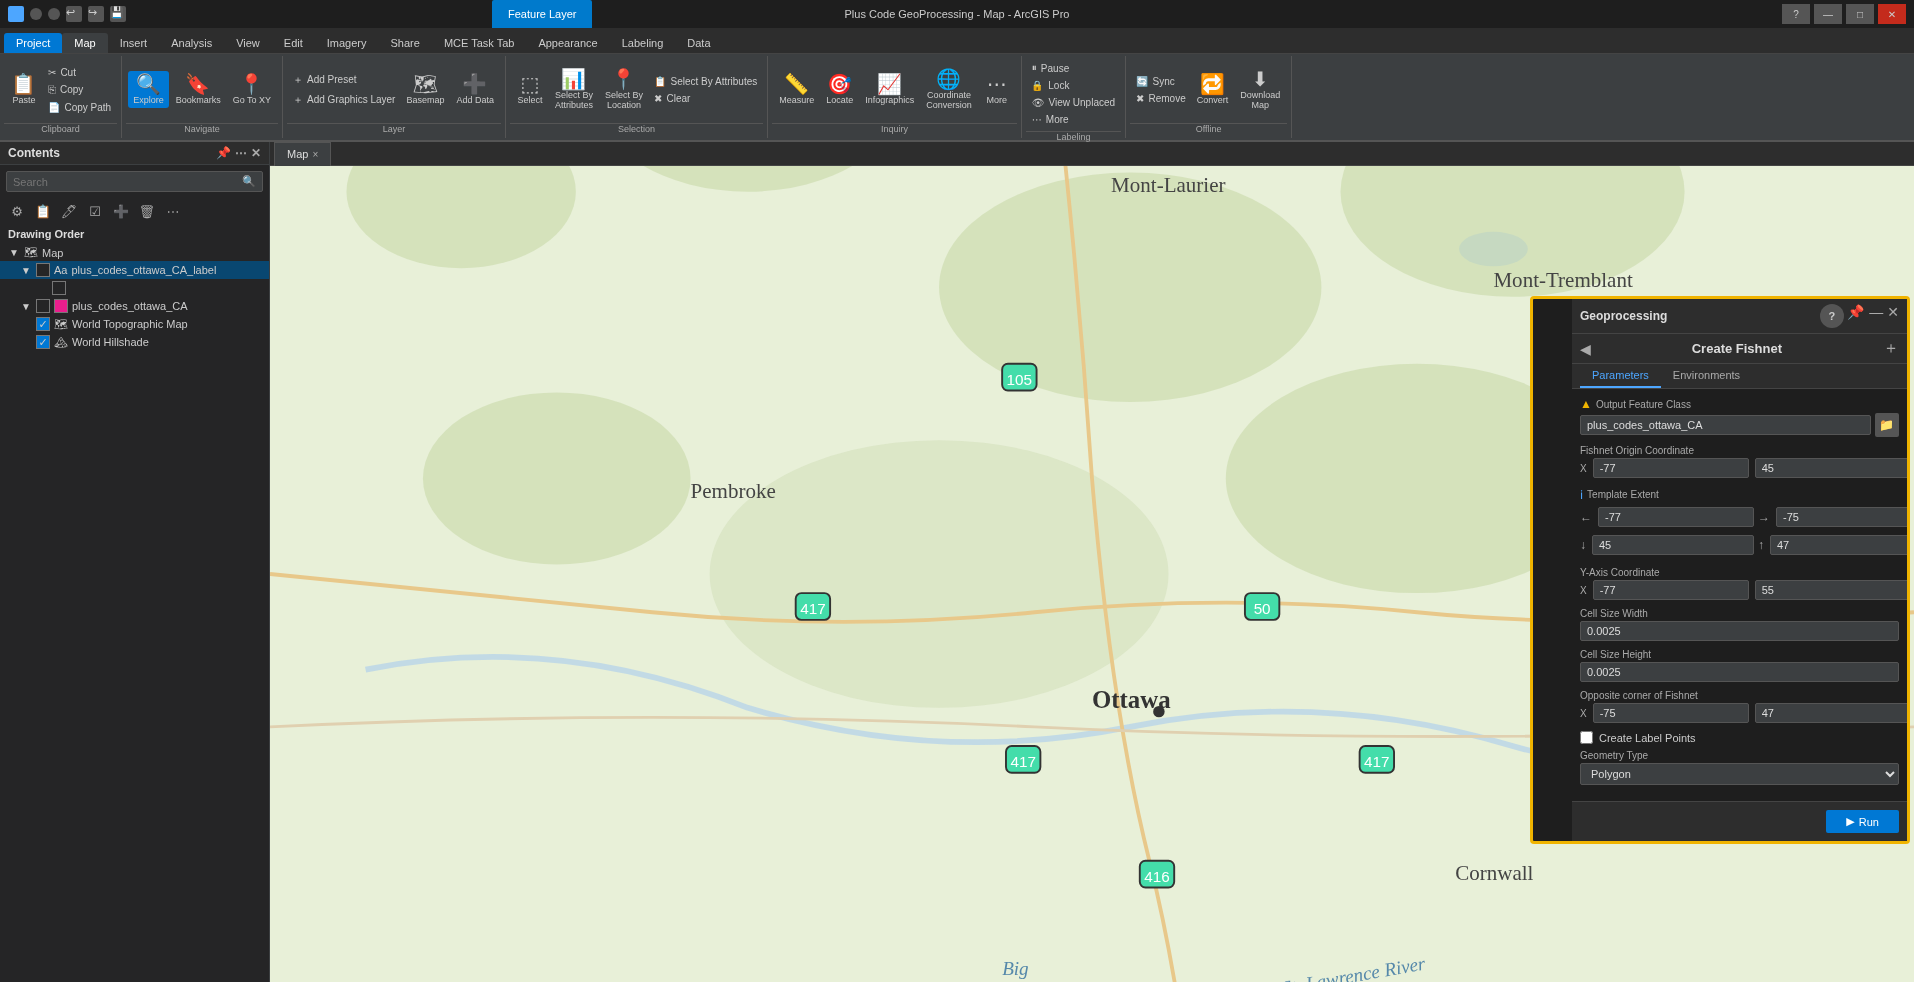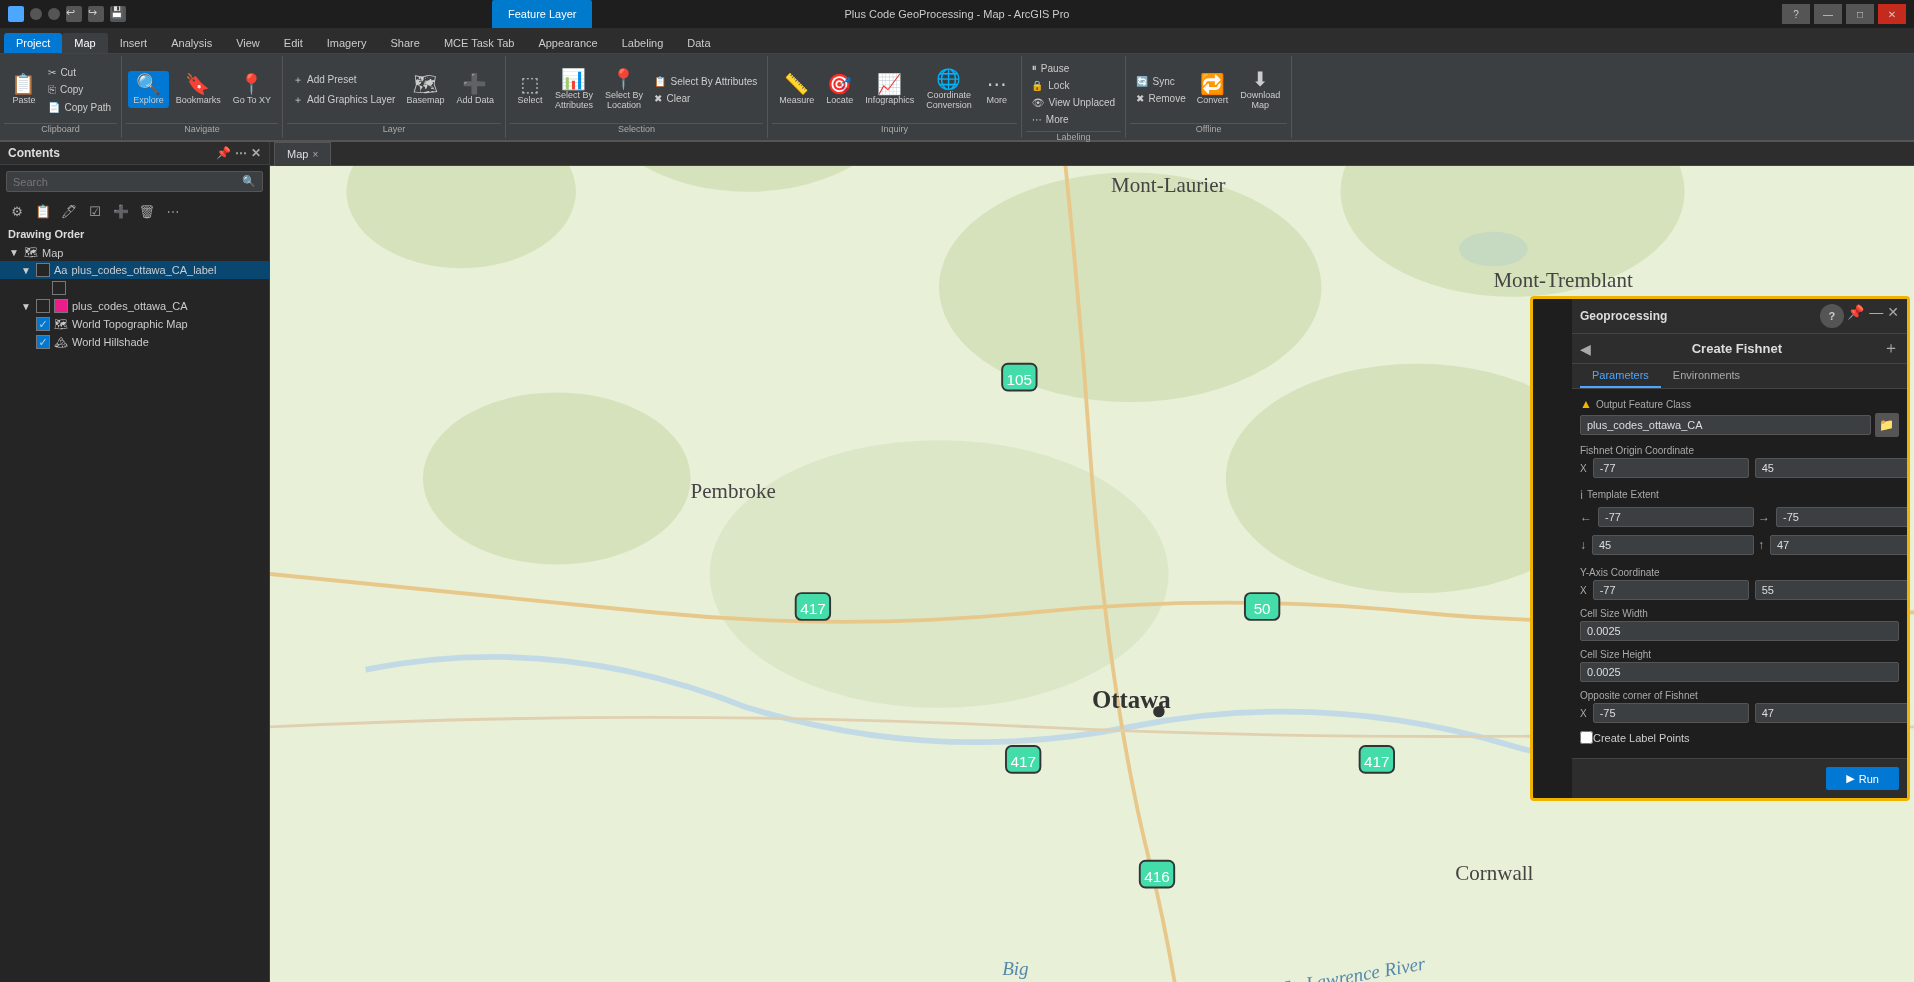--- a/index.html
+++ b/index.html
@@ -327,20 +327,21 @@
       color: #ddd;
       font-size: 11px;
       padding: 3px 6px;
       border-radius: 2px;
       width: 100%;
       outline: none;
     }
     .checkbox-row {
       display: flex;
       align-items: center;
+      gap: 6px;
       margin-bottom: 6px;
     }
     .checkbox-row input[type=checkbox] { cursor: pointer; }
     .geo-footer {
       display: flex;
       justify-content: flex-end;
       padding: 8px;
       border-top: 1px solid #444;
       background: #2d2d2d;
     }
@@ -825,20 +826,31 @@
               <input type="text" class="coord-input" value="-75" style="">
               <input type="text" class="coord-input" value="47" style="">
             </div>
           </div>
 
           <div class="checkbox-row">
             <input type="checkbox" style="">
             <span>Create Label Points</span>
           </div>
 
+          <div class="param-row">
+            <div class="param-label">
+              <span>Geometry Type</span>
+            </div>
+            <div class="param-input">
+              <select class="dropdown-input">
+                <option>Polygon</option>
+                <option>Polyline</option>
+              </select>
+            </div>
+          </div>
         </div>
         <div class="geo-footer">
           <button class="run-btn">
             <span>▶</span>
             <span>Run</span>
           </button>
         </div>
       </div>
     </div>
   </div>

